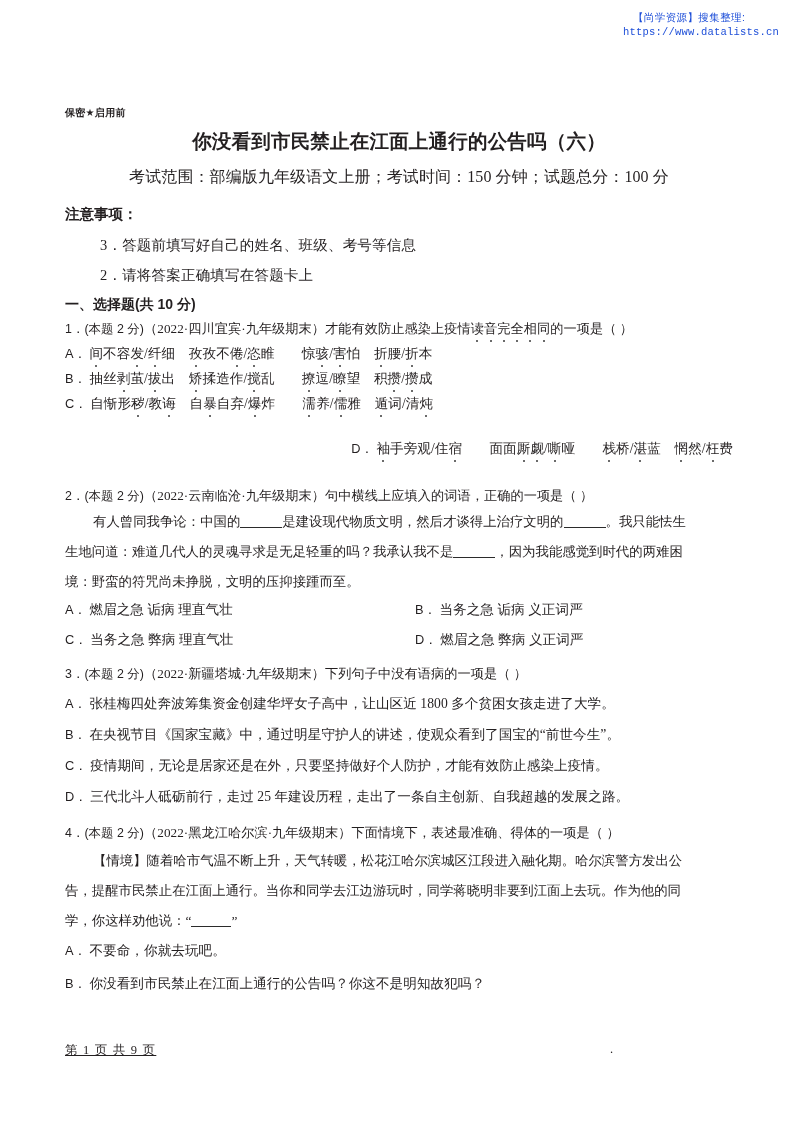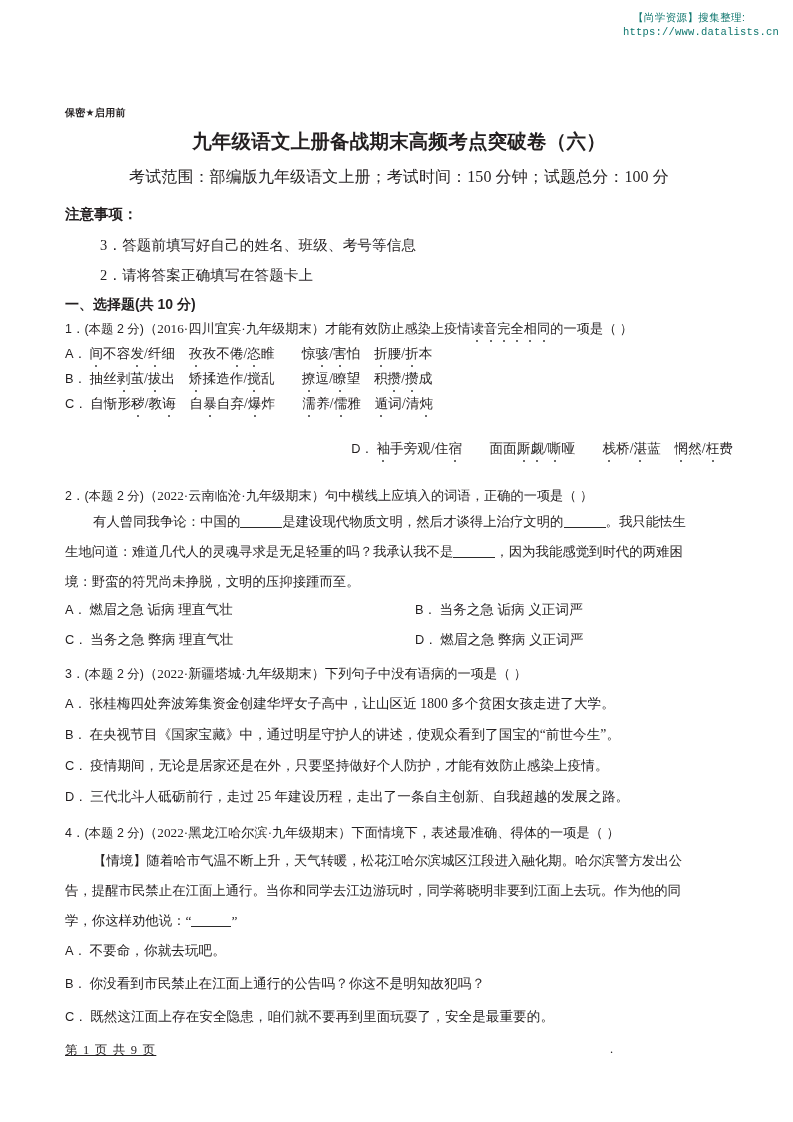--- a/index.html
+++ b/index.html
@@ -15,21 +15,21 @@
     color: #231f20;
     overflow: hidden;
   }
 
   
   .watermark {
     position: absolute;
     top: 10px;
     right: 14px;
     text-align: left;
-    color: #0f766e;
+    color: #1d4ed8;
     line-height: 1.45;
     user-select: none;
   }
   .watermark .wm-cn {
     font-family: "Liberation Sans", "DejaVu Sans", sans-serif;
     font-size: 10.5px;
     letter-spacing: 0.4px;
     display: block;
     padding-left: 10px;
   }
@@ -186,31 +186,31 @@
 <body>
 
 <div class="watermark">
   <span class="wm-cn">【尚学资源】搜集整理:</span>
   <span class="wm-url">https://www.datalists.cn</span>
 </div>
 
 <div class="page">
 
   <div class="secret-line">保密★启用前</div>
-  <div class="doc-title">九年级语文上册备战期末高频考点突破卷（六）</div>
+  <div class="doc-title">你没看到市民禁止在江面上通行的公告吗（六）</div>
   <div class="doc-sub">考试范围：部编版九年级语文上册；考试时间：150 分钟；试题总分：100 分</div>
 
   <div class="notice-title">注意事项：</div>
   <div class="notice-item n1">3．答题前填写好自己的姓名、班级、考号等信息</div>
   <div class="notice-item n2">2．请将答案正确填写在答题卡上</div>
 
   <div class="section-head">一、选择题(共 10 分)</div>
 
   <div class="q-line q-stem" style="top:320px;">
-    <span class="lbl">1．</span><span class="lbl">(本题 2 分)</span><span>（2016·四川宜宾·九年级期末）</span><span>才能有效防止感染上疫情</span><span><span class="dot">读</span><span class="dot">音</span><span class="dot">完</span><span class="dot">全</span><span class="dot">相</span><span class="dot">同</span></span><span>的一项是（  ）</span>
+    <span class="lbl">1．</span><span class="lbl">(本题 2 分)</span><span>（2022·四川宜宾·九年级期末）</span><span>才能有效防止感染上疫情</span><span><span class="dot">读</span><span class="dot">音</span><span class="dot">完</span><span class="dot">全</span><span class="dot">相</span><span class="dot">同</span></span><span>的一项是（  ）</span>
   </div>
 
   <div class="q-line opt" style="top:345px;">
     <span class="ol">A．</span><span><span class="dot">间</span>不容<span class="dot">发</span>/<span class="dot">纤</span>细　<span class="dot">孜</span>孜不<span class="dot">倦</span>/<span class="dot">恣</span>睢　　惊<span class="dot">骇</span>/<span class="dot">害</span>怕　<span class="dot">折</span>腰/<span class="dot">折</span>本</span>
   </div>
 
   <div class="q-line opt" style="top:370px;">
     <span class="ol">B．</span><span>抽丝<span class="dot">剥</span>茧/<span class="dot">拔</span>出　<span class="dot">矫</span>揉造作/<span class="dot">搅</span>乱　　<span class="dot">撩</span>逗/<span class="dot">瞭</span>望　积<span class="dot">攒</span>/<span class="dot">攒</span>成</span>
   </div>
 
@@ -274,22 +274,19 @@
   <div class="para" style="top:912px;">
     <span>学，你这样劝他说：“</span><span class="gap sm"></span><span>”</span>
   </div>
 
   <div class="q-line opt" style="top:942px;">
     <span class="ol">A．</span><span>不要命，你就去玩吧。</span>
   </div>
   <div class="q-line opt" style="top:975px;">
     <span class="ol">B．</span><span>你没看到市民禁止在江面上通行的公告吗？你这不是明知故犯吗？</span>
   </div>
-  <div class="q-line opt" style="top:1008px;">
-    <span class="ol">C．</span><span>既然这江面上存在安全隐患，咱们就不要再到里面玩耍了，安全是最重要的。</span>
-  </div>
 
   <div class="footer">
     <span>第 1 页 共 9 页</span>
     <span class="dot-right">.</span>
   </div>
 
 </div>
 
 </body></html>

